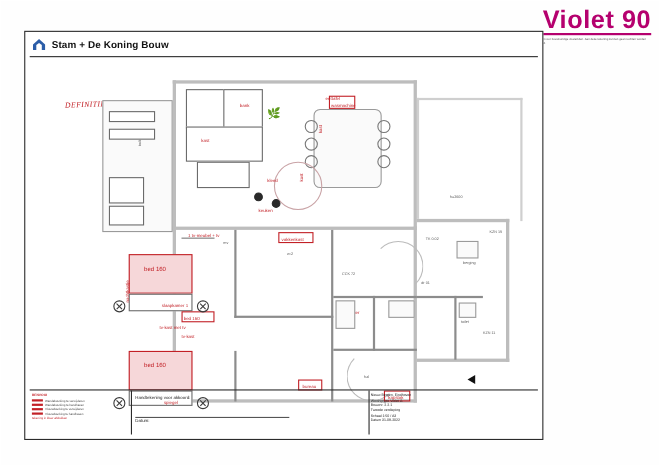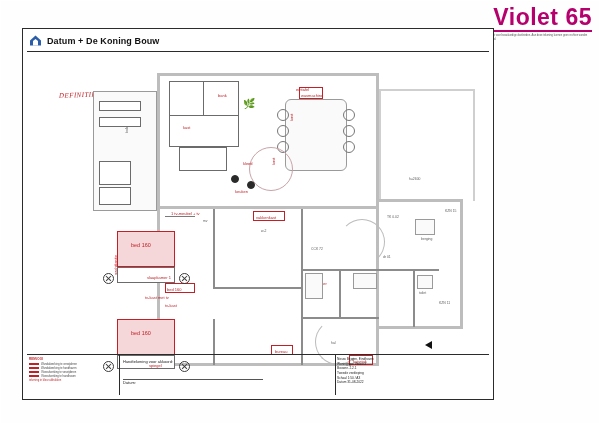--- a/index.html
+++ b/index.html
@@ -144,35 +144,35 @@
     box-shadow:inset 0 0 0 1px #ffffff;
   }
   .arc{position:absolute;border:1px solid #9a9a9a;border-radius:50%;}
   .dimline{position:absolute;background:#7a7a7a;height:0.6px;}
 </style>
 </head>
 <body>
 
 <div id="sheet">
 
-  <div class="violet-title">Violet 65</div>
+  <div class="violet-title">Violet 90</div>
   <div class="violet-rule"></div>
   <div class="violet-note">Dit tekening dient niet te worden gebruikt voor bouwkundige doeleinden. Aan deze tekening kunnen geen rechten worden ontleend. Maatvoering onder voorbehoud.</div>
 
   <div class="frame">
     <div class="frame-inner">
 
       <div class="logo-row">
         <span class="logo-mark">
           <svg width="13" height="13" viewBox="0 0 13 13">
             <path d="M1 6.5 L6.5 1.5 L12 6.5 L12 11.5 L1 11.5 Z" fill="#2b5da8"></path>
             <path d="M4 11.5 L4 7 L6.5 5 L9 7 L9 11.5 Z" fill="#ffffff"></path>
           </svg>
         </span>
-        <span class="logo-text">Datum + De Koning Bouw</span>
+        <span class="logo-text">Stam + De Koning Bouw</span>
       </div>
       <div class="header-line"></div>
 
       <div class="hand hand-def">DEFINITIEF P</div>
 
       <div class="plan">
 
         <div class="wall" style="left:104px;top:4px;width:222px;height:3px;"></div>
         <div class="wall" style="left:104px;top:4px;width:3px;height:136px;"></div>
         <div class="wall" style="left:323px;top:4px;width:3px;height:136px;"></div>

